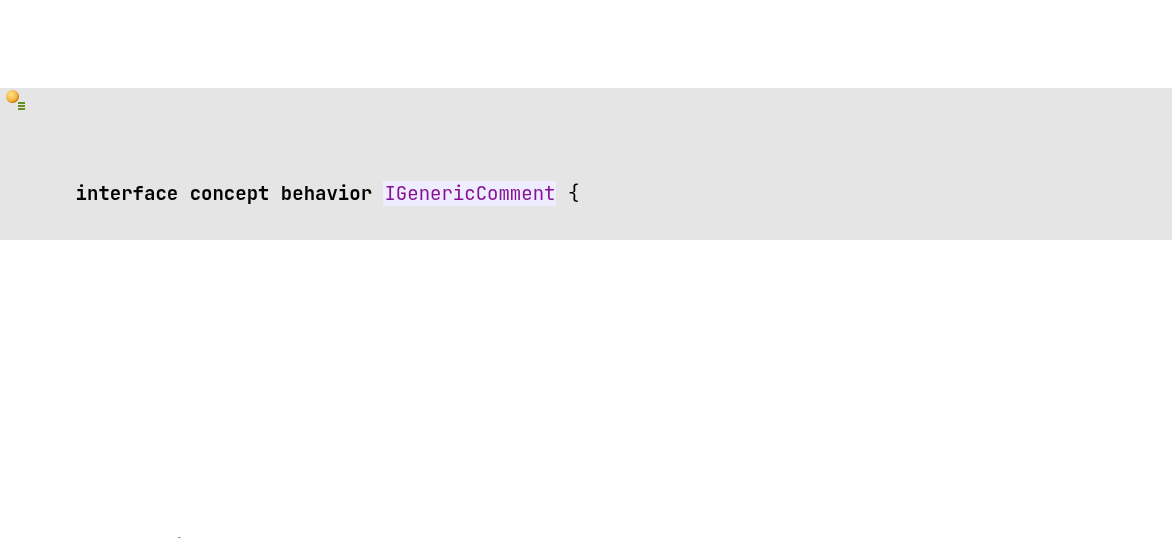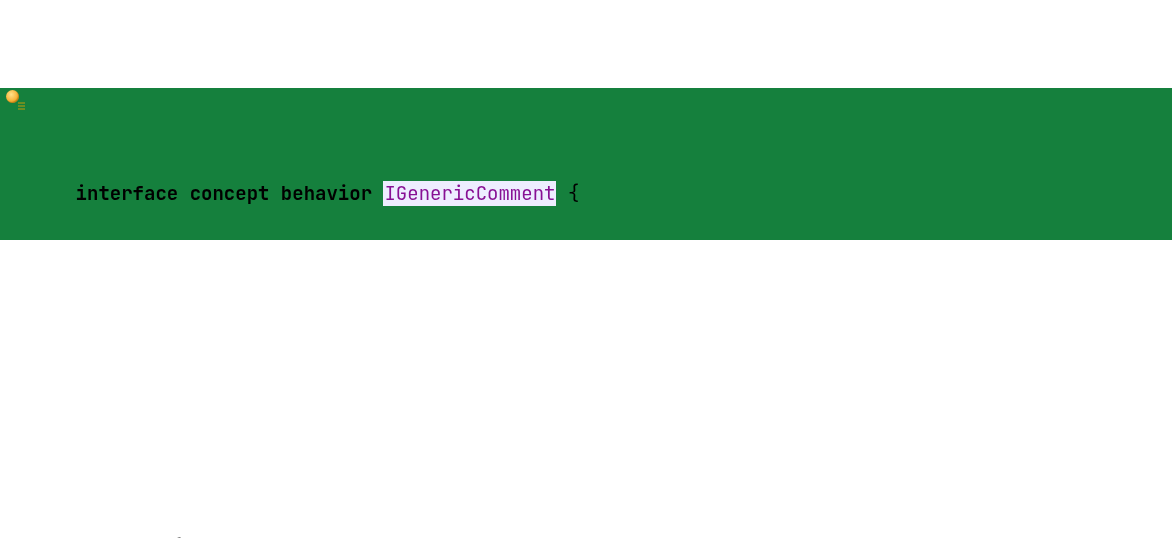--- a/index.html
+++ b/index.html
@@ -12,21 +12,21 @@
     padding: 0;
     width: 1172px;
     height: 538px;
     overflow: hidden;
   }
   .editor {
     position: relative;
     white-space: pre;
   }
   .decl-line {
-    background: #15803d;
+    background: #e5e5e5;
     padding: 2px 0 2px 14px;
     position: relative;
   }
   .gutter-icon {
     position: absolute;
     left: 6px;
     top: 2px;
     width: 13px;
     height: 13px;
     border-radius: 50%;

